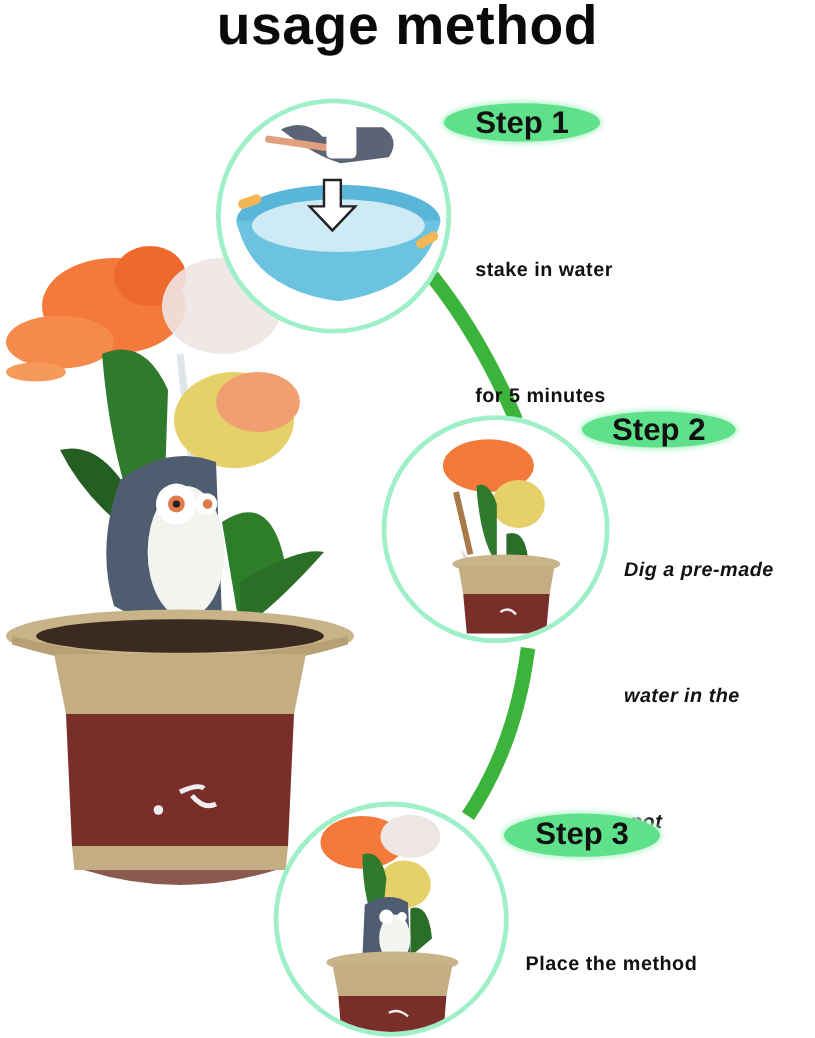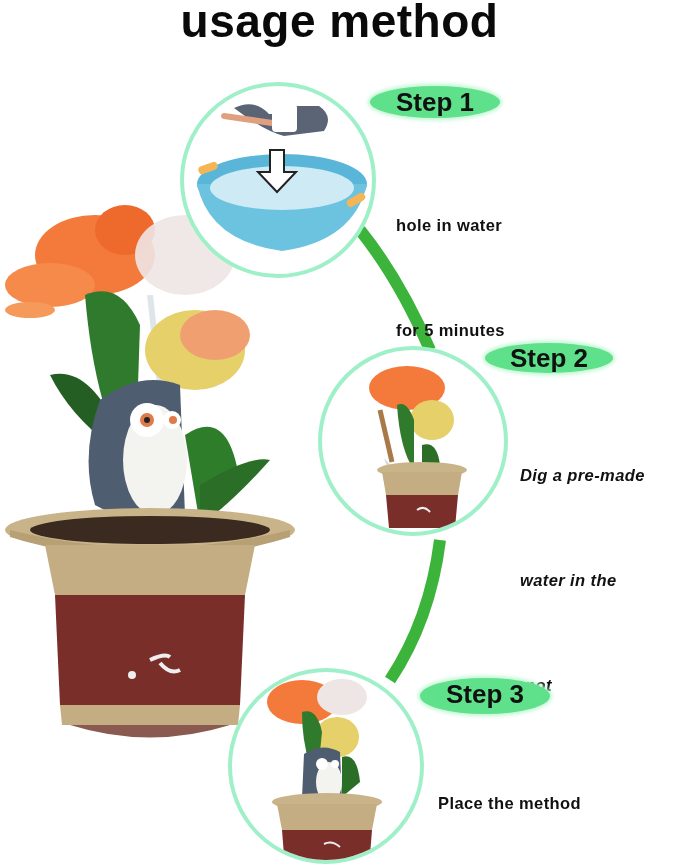--- a/index.html
+++ b/index.html
@@ -74,21 +74,21 @@
     <ellipse cx="98" cy="102" rx="72" ry="22" fill="#cdeaf5"></ellipse>
     <rect x="14" y="78" width="20" height="8" rx="4" fill="#f4b654" transform="rotate(-20 24 82)"></rect>
     <rect x="162" y="110" width="20" height="8" rx="4" fill="#f4b654" transform="rotate(-30 172 114)"></rect>
     <path d="M86 64 L100 64 L100 86 L112 86 L93 106 L74 86 L86 86 Z" fill="#fff" stroke="#222" stroke-width="2"></path>
   </svg>
 </div>
 <div class="badge" style="left:370px;top:86px;width:130px;height:32px;line-height:32px;">
   <span>Step 1</span>
 </div>
 <div class="step-text" style="left:391px;top:138px;">
-  <div> hole in water</div>
+  <div> stake in water</div>
   <div> for 5 minutes</div>
 </div>
 
 <div class="circle" style="left:318px;top:346px;width:190px;height:190px;">
   <svg width="190" height="190" viewBox="0 0 190 190" style="left:0;top:0;">
     <ellipse cx="85" cy="38" rx="38" ry="22" fill="#f37a3a"></ellipse>
     <ellipse cx="110" cy="70" rx="22" ry="20" fill="#e6d06a"></ellipse>
     <path d="M75 55 Q85 50 92 70 L92 120 Q78 100 75 55 Z" fill="#2f7a2c"></path>
     <path d="M100 95 Q115 90 118 115 L100 125 Z" fill="#2a6e27"></path>
     <path d="M58 60 L70 112" stroke="#a87a4a" stroke-width="5"></path>

